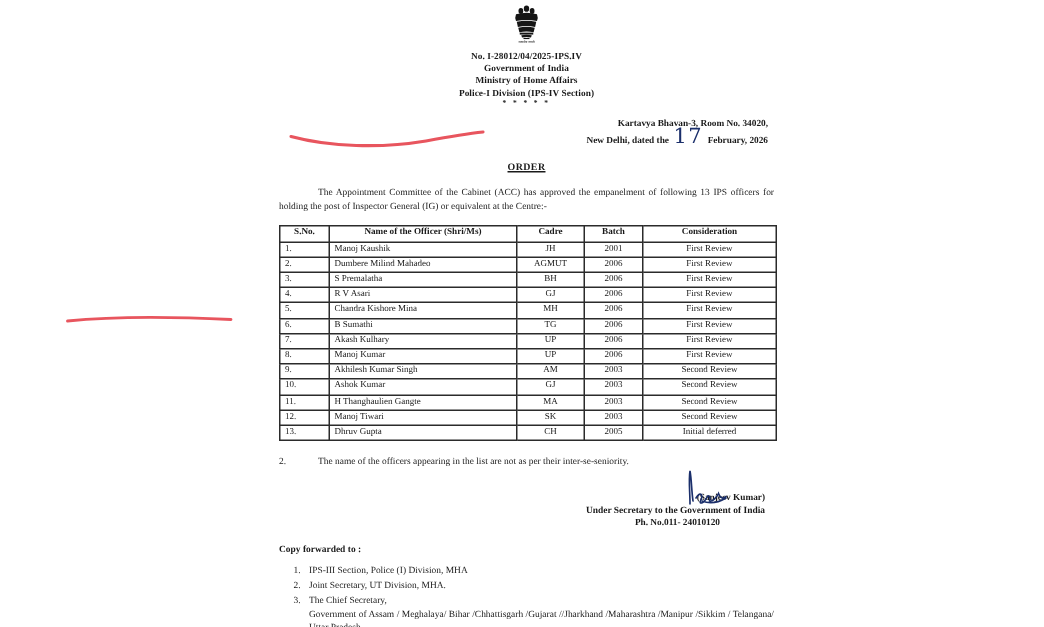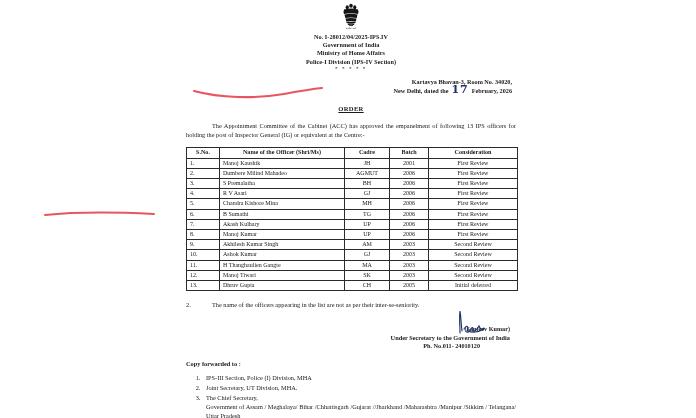--- a/index.html
+++ b/index.html
@@ -62,22 +62,22 @@
     font-weight: bold;
     font-size: 6.2px;
     line-height: 8.6px;
     padding-right: 4px;
   }
   .date-line {
     white-space: nowrap;
   }
   .hand-date {
     font-family: "DejaVu Serif", serif;
-    font-weight: bold;
-    font-size: 11px;
+    font-weight: normal;
+    font-size: 14px;
     color: #1b2f6b;
     padding: 0 3px;
     letter-spacing: 1px;
   }
 
   
   .order {
     margin-top: 9px;
     text-align: center;
     font-weight: bold;

